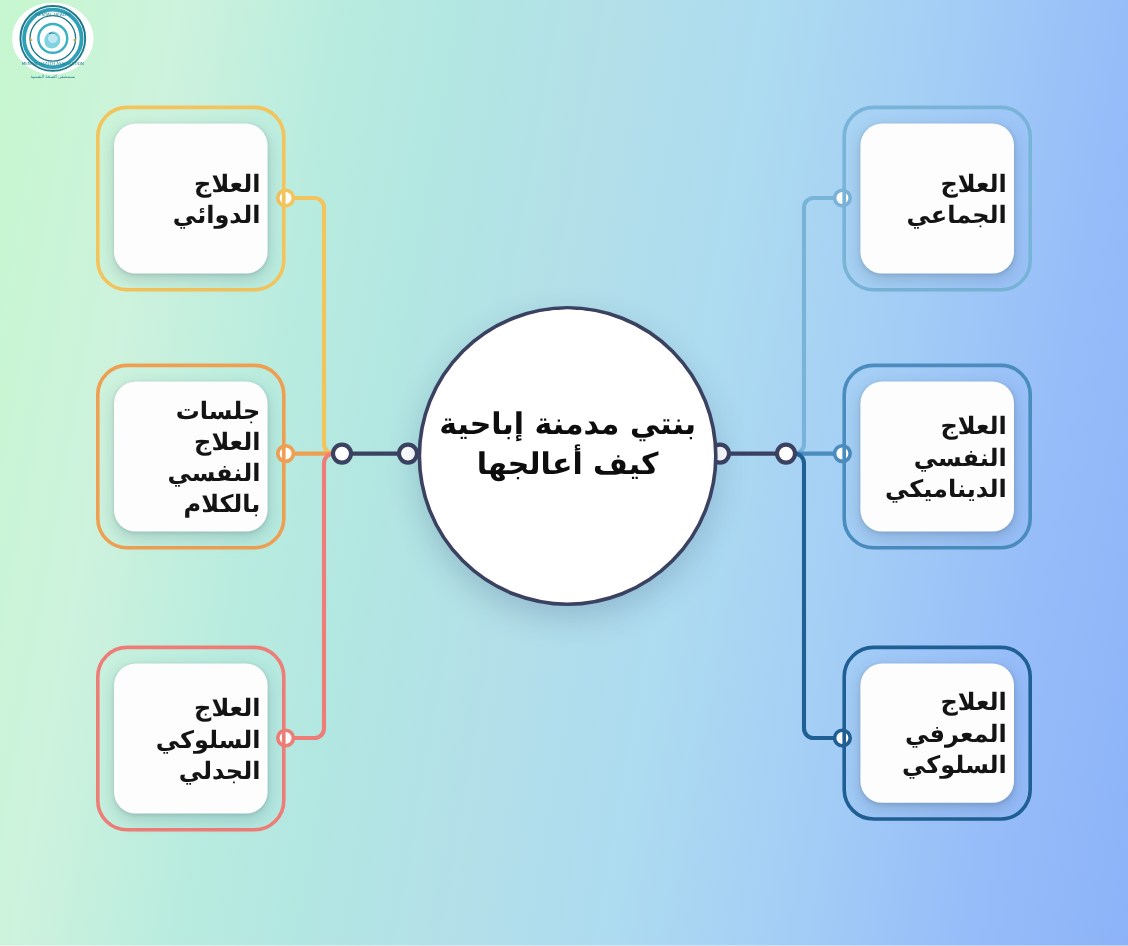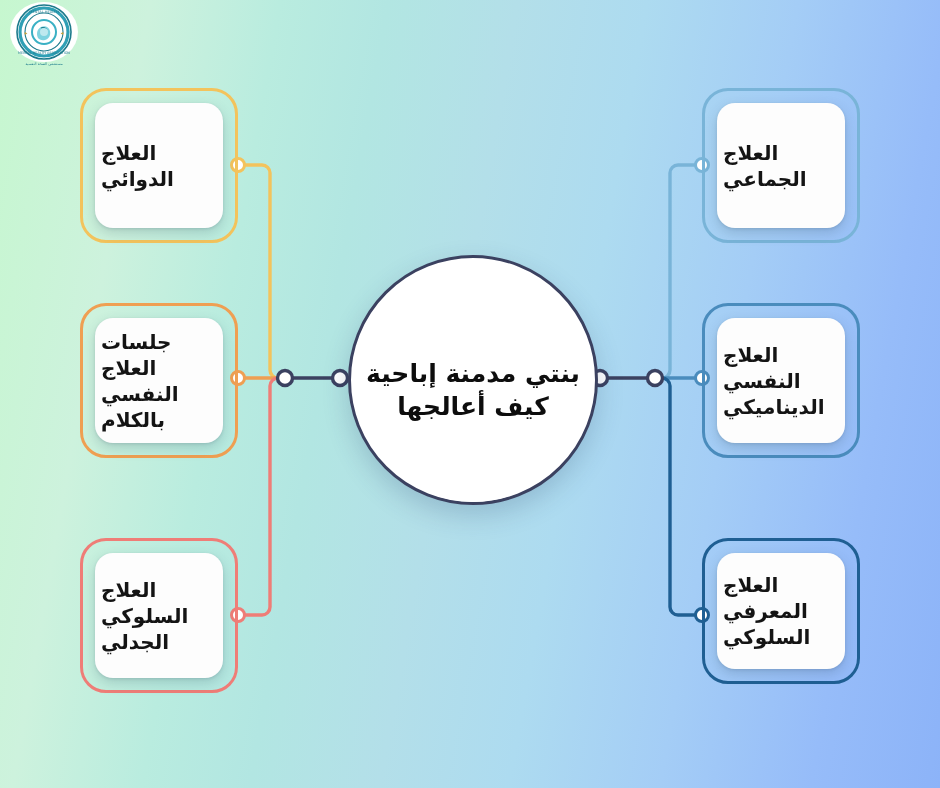--- a/index.html
+++ b/index.html
@@ -24,42 +24,42 @@
     border:3px solid #ccc;
     box-sizing:border-box;
   }
   .node .card{
     position:absolute;
     left:12px;top:12px;right:12px;bottom:12px;
     background:#fdfdfd;
     border-radius:18px;
     box-shadow:0 5px 13px rgba(40,70,90,.20), 0 1px 3px rgba(40,70,90,.14);
     display:flex;align-items:center;justify-content:center;
-    text-align:left;
+    text-align:right;
   }
   .node .card span{
     display:block;
     direction:rtl;
     font-weight:bold;
     font-size:20px;
     line-height:1.30;
     color:#141414;
     letter-spacing:0;
     padding:0 6px;
   }
 
   
   .hub{
     position:absolute;
     left:348px;top:255px;width:250px;height:250px;
     border-radius:50%;
     border:3px solid #3b4160;
     background:#ffffff;
     box-sizing:border-box;
-    display:flex;align-items:flex-end;justify-content:center;
+    display:flex;align-items:flex-start;justify-content:center;
     box-shadow:0 10px 26px rgba(40,70,110,.22);
   }
   .hub .inner{
     width:224px;height:224px;border-radius:50%;
     background:#ffffff;
     display:flex;align-items:center;justify-content:center;
   }
   .hub span{
     direction:rtl;text-align:center;
     font-weight:bold;font-size:25px;line-height:1.34;color:#0d0d0d;

